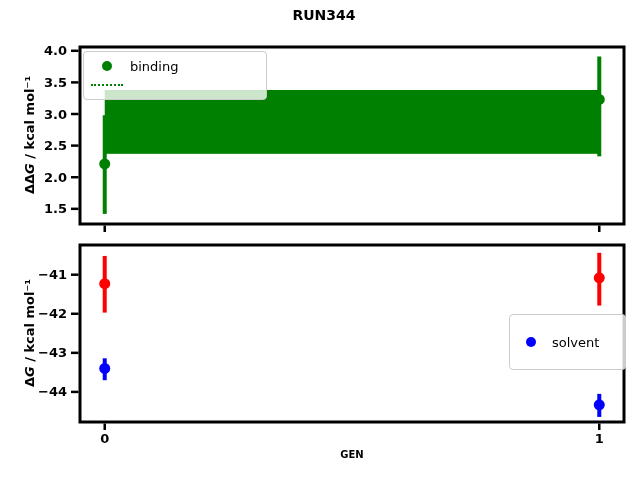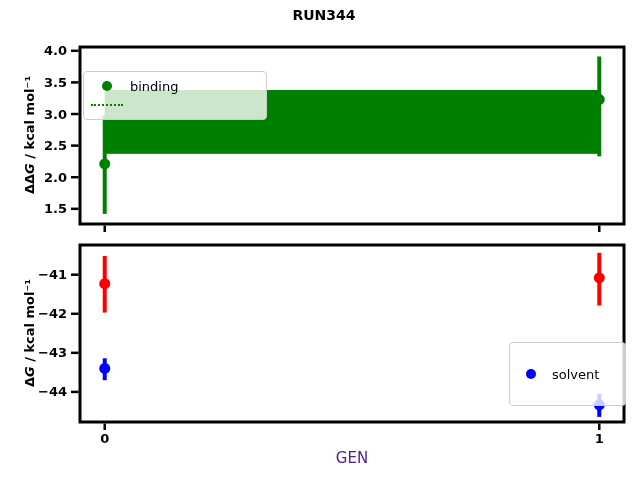--- a/index.html
+++ b/index.html
@@ -9,27 +9,27 @@
   }
   .fig-title{
     position:absolute;left:4px;top:7px;width:640px;text-align:center;
     font-size:14px;font-weight:bold;color:#000;
   }
   .ylabel{
     position:absolute;white-space:nowrap;font-size:13px;font-weight:bold;color:#000;
     transform:translate(-50%,-50%) rotate(-90deg);
   }
   .xlabel{
-    position:absolute;transform:translateX(-50%);font-size:15px;font-weight:normal;color:#4c1d95;
+    position:absolute;transform:translateX(-50%);font-size:10px;font-weight:bold;color:#000000;
     white-space:nowrap;
   }
   .legend{
     position:absolute;background:rgba(255,255,255,0.8);border:1px solid #cccccc;
     border-radius:4px;display:flex;flex-direction:column;justify-content:center;
-    font-size:13px;color:#000;z-index:5;box-sizing:border-box;margin-top:20px;
+    font-size:13px;color:#000;z-index:5;box-sizing:border-box;
   }
   .legend-row{display:flex;align-items:center;height:19px;}
   .legend-icon-cell{width:46px;display:flex;justify-content:center;align-items:center;}
   .legend-dot{width:10px;height:10px;border-radius:50%;}
   .legend-dotted-line{width:32px;height:0;border-top:2px dotted;}
   .legend-label{white-space:nowrap;}
   svg{position:absolute;left:0;top:0;}
   svg text{font-family:"DejaVu Sans","Liberation Sans",sans-serif;}
 </style>
 </head>
@@ -101,21 +101,21 @@
         </span>
       <span class="legend-label">binding</span>
     </div>
     <div class="legend-row">
       <span class="legend-icon-cell">
           <span class="legend-dotted-line" style="border-top-color: rgb(0, 128, 0);"></span>
         </span>
     </div>
   </div>
 
-  <div class="legend" style="left:509px;top:322px;width:117px;height:64px;">
+  <div class="legend" style="left:509px;top:314px;width:117px;height:56px;">
     <div class="legend-row">
       <span class="legend-icon-cell" style="width:42px;">
           <span class="legend-dot" style="background: rgb(0, 0, 255);"></span>
         </span>
       <span class="legend-label">solvent</span>
     </div>
   </div>
 
 </div>
 

